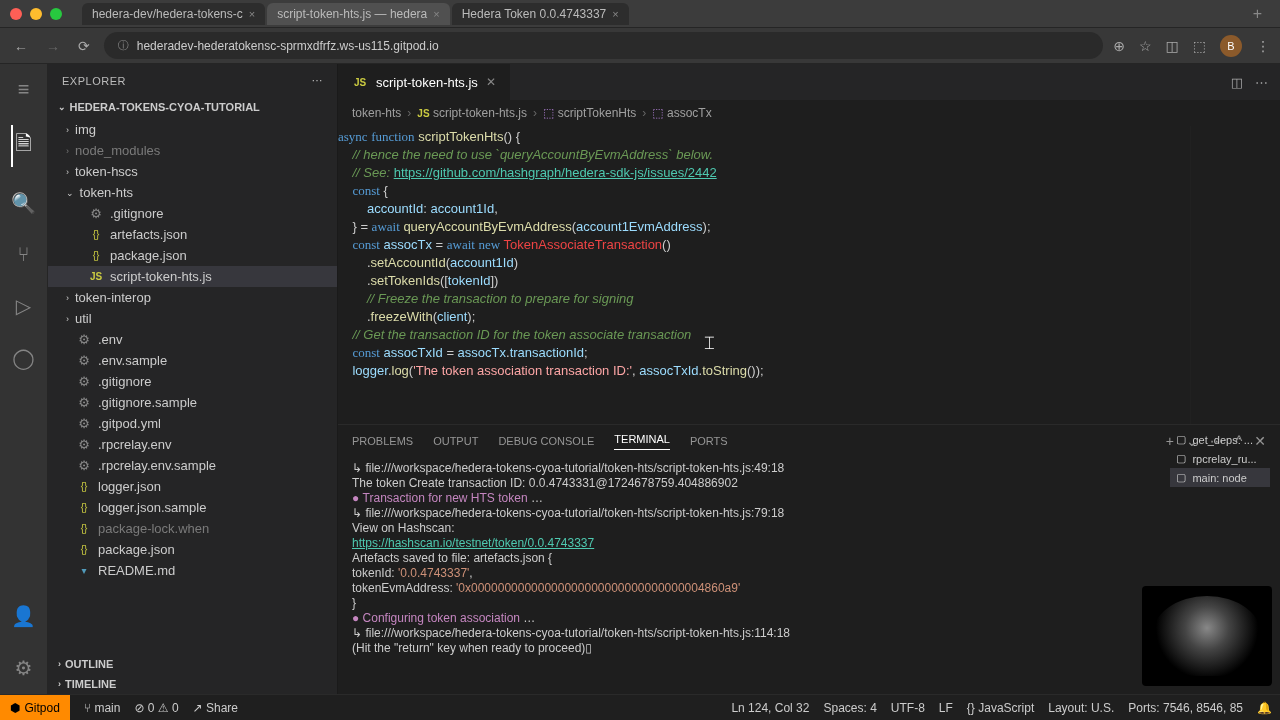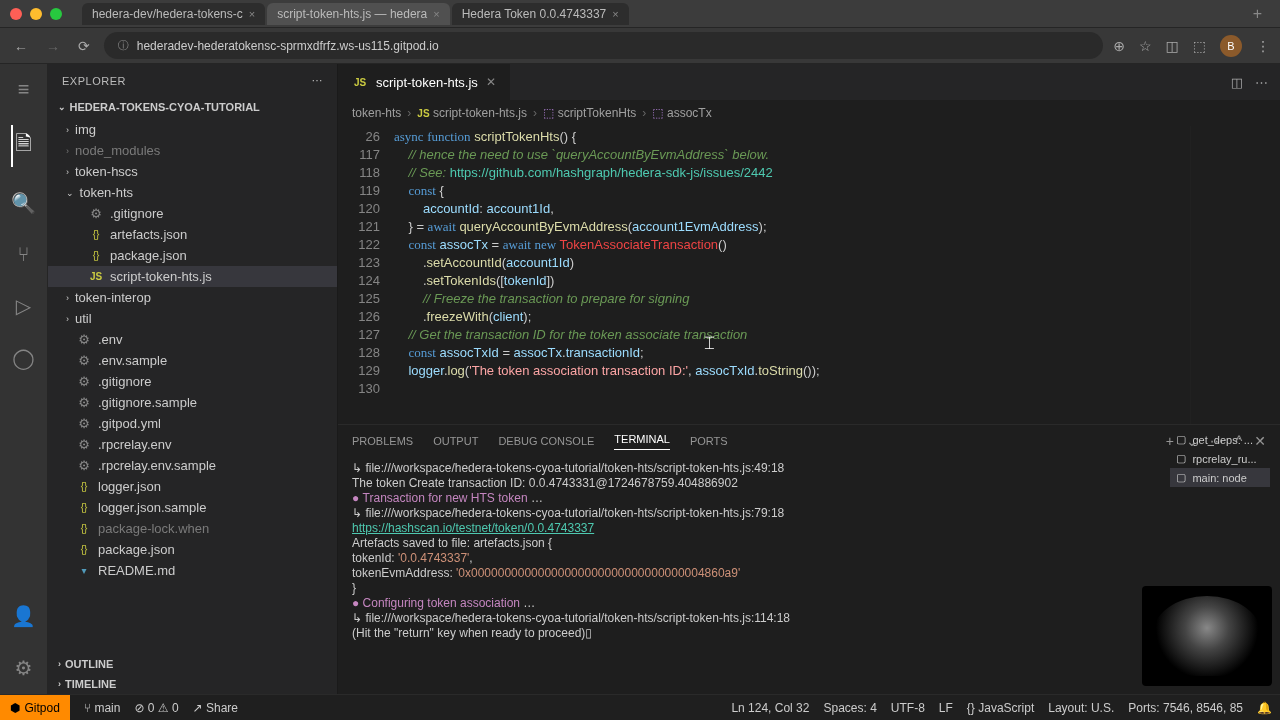--- a/index.html
+++ b/index.html
@@ -57,21 +57,21 @@
 .breadcrumb { padding: 6px 14px; font-size: 12px; color: #a0a0a0; display: flex; align-items: center; gap: 6px; }
 .breadcrumb .bc-sep { color: #666; }
 .bc-icon { font-size: 10px; }
 
 .editor { flex: 1; display: flex; font-family: 'Menlo', 'Monaco', monospace; font-size: 13px; overflow: hidden; position: relative; }
 .gutter { width: 56px; text-align: right; padding: 2px 14px 2px 0; color: #858585; line-height: 18px; }
 .code { flex: 1; padding: 2px 0; line-height: 18px; white-space: pre; }
 .minimap { width: 90px; background: #1e1e1e; border-left: 1px solid #2a2a2a; opacity: 0.3; }
 .code .kw { color: #569cd6; font-family: Liberation Serif, serif; } .code .fn { color: #dcdcaa; } .code .str { color: #fca5a5; }
 .code .cm { color: #6a9955; font-style: italic; } .code .var { color: #9cdcfe; }
-.code .url { color: #4ec9b0; } .code .cl { color: #ef4444; }
+.code .url { color: #4ec9b0; text-decoration: underline; } .code .cl { color: #ef4444; }
 
 .panel { height: 270px; border-top: 1px solid #2a2a2a; display: flex; flex-direction: column; }
 .panel-tabs { display: flex; padding: 0 14px; gap: 20px; height: 32px; align-items: center; font-size: 11px; color: #969696; }
 .panel-tab.active { color: #fff; border-bottom: 1px solid #fff; padding-bottom: 4px; }
 .panel-actions { margin-left: auto; display: flex; gap: 12px; font-size: 14px; }
 .terminal { flex: 1; padding: 4px 14px; font-family: 'Menlo', monospace; font-size: 12px; line-height: 15px; color: #cccccc; overflow: hidden; }
 .terminal .t-path { color: #cccccc; }
 .terminal .t-mag { color: #c586c0; font-weight: 500; }
 .terminal .t-url { color: #4ec9b0; text-decoration: underline; }
 .terminal .t-str { color: #ce9178; }
@@ -274,37 +274,20 @@
         <span>token-hts</span>
         <span class="bc-sep">›</span>
         <span><span class="fi fi-js bc-icon">JS</span> script-token-hts.js</span>
         <span class="bc-sep">›</span>
         <span><span style="color:#b180d7">⬚</span> scriptTokenHts</span>
         <span class="bc-sep">›</span>
         <span><span style="color:#b180d7">⬚</span> assocTx</span>
       </div>
 
     <div class="editor">
-      <div class="gutter" id="gutter">
-          <div>26</div>
-          <div>117</div>
-          <div>118</div>
-          <div>119</div>
-          <div>120</div>
-          <div>121</div>
-          <div>122</div>
-          <div>123</div>
-          <div>124</div>
-          <div>125</div>
-          <div>126</div>
-          <div>127</div>
-          <div>128</div>
-          <div>129</div>
-          <div>130</div>
-        </div>
       <div class="code" id="code"><div><span class="kw">async</span> <span class="kw">function</span> <span class="fn">scriptTokenHts</span>() {</div><div>    <span class="cm">// hence the need to use `queryAccountByEvmAddress` below.</span></div><div>    <span class="cm">// See: </span><span class="url">https://github.com/hashgraph/hedera-sdk-js/issues/2442</span></div><div>    <span class="kw">const</span> {</div><div>        <span class="var">accountId</span>: <span class="var">account1Id</span>,</div><div>    } = <span class="kw">await</span> <span class="fn">queryAccountByEvmAddress</span>(<span class="var">account1EvmAddress</span>);</div><div>    <span class="kw">const</span> <span class="var">assocTx</span> = <span class="kw">await</span> <span class="kw">new</span> <span class="cl">TokenAssociateTransaction</span>()</div><div>        .<span class="fn">setAccountId</span>(<span class="var">account1Id</span>)</div><div>        .<span class="fn">setTokenIds</span>([<span class="var">tokenId</span>])</div><div>        <span class="cm">// Freeze the transaction to prepare for signing</span></div><div>        .<span class="fn">freezeWith</span>(<span class="var">client</span>);</div><div></div><div>    <span class="cm">// Get the transaction ID for the token associate transaction</span></div><div>    <span class="kw">const</span> <span class="var">assocTxId</span> = <span class="var">assocTx</span>.<span class="var">transactionId</span>;</div><div>    <span class="var">logger</span>.<span class="fn">log</span>(<span class="str">'The token association transaction ID:'</span>, <span class="var">assocTxId</span>.<span class="fn">toString</span>());</div></div>
       <div class="minimap"></div>
     </div>
 
     <div class="panel">
       <div class="panel-tabs" id="panel-tabs">
           <span class="panel-tab">PROBLEMS</span>
           <span class="panel-tab">OUTPUT</span>
           <span class="panel-tab">DEBUG CONSOLE</span>
           <span class="panel-tab active">TERMINAL</span>
@@ -316,20 +299,21 @@
           <span>^</span>
           <span>✕</span>
         </div>
       </div>
       <div class="terminal" id="terminal">
           <div>↳ <span class="t-path">file:///workspace/hedera-tokens-cyoa-tutorial/token-hts/script-token-hts.js:49:18</span></div>
           <div>The token Create transaction ID:  0.0.4743331@1724678759.404886902</div>
           <div></div>
           <div><span class="t-bullet">●</span> <span class="t-mag">Transaction for new HTS token</span>  …</div>
           <div>↳ <span class="t-path">file:///workspace/hedera-tokens-cyoa-tutorial/token-hts/script-token-hts.js:79:18</span></div>
+          <div>View on Hashscan:</div>
           <div>  <span class="t-url">https://hashscan.io/testnet/token/0.0.4743337</span></div>
           <div>Artefacts saved to file: artefacts.json {</div>
           <div>  tokenId: <span class="t-str">'0.0.4743337'</span>,</div>
           <div>  tokenEvmAddress: <span class="t-str">'0x00000000000000000000000000000000004860a9'</span></div>
           <div>}</div>
           <div></div>
           <div><span class="t-bullet">●</span> <span class="t-mag">Configuring token association</span>  …</div>
           <div>↳ <span class="t-path">file:///workspace/hedera-tokens-cyoa-tutorial/token-hts/script-token-hts.js:114:18</span></div>
           <div>(Hit the "return" key when ready to proceed)▯</div>
         </div>

